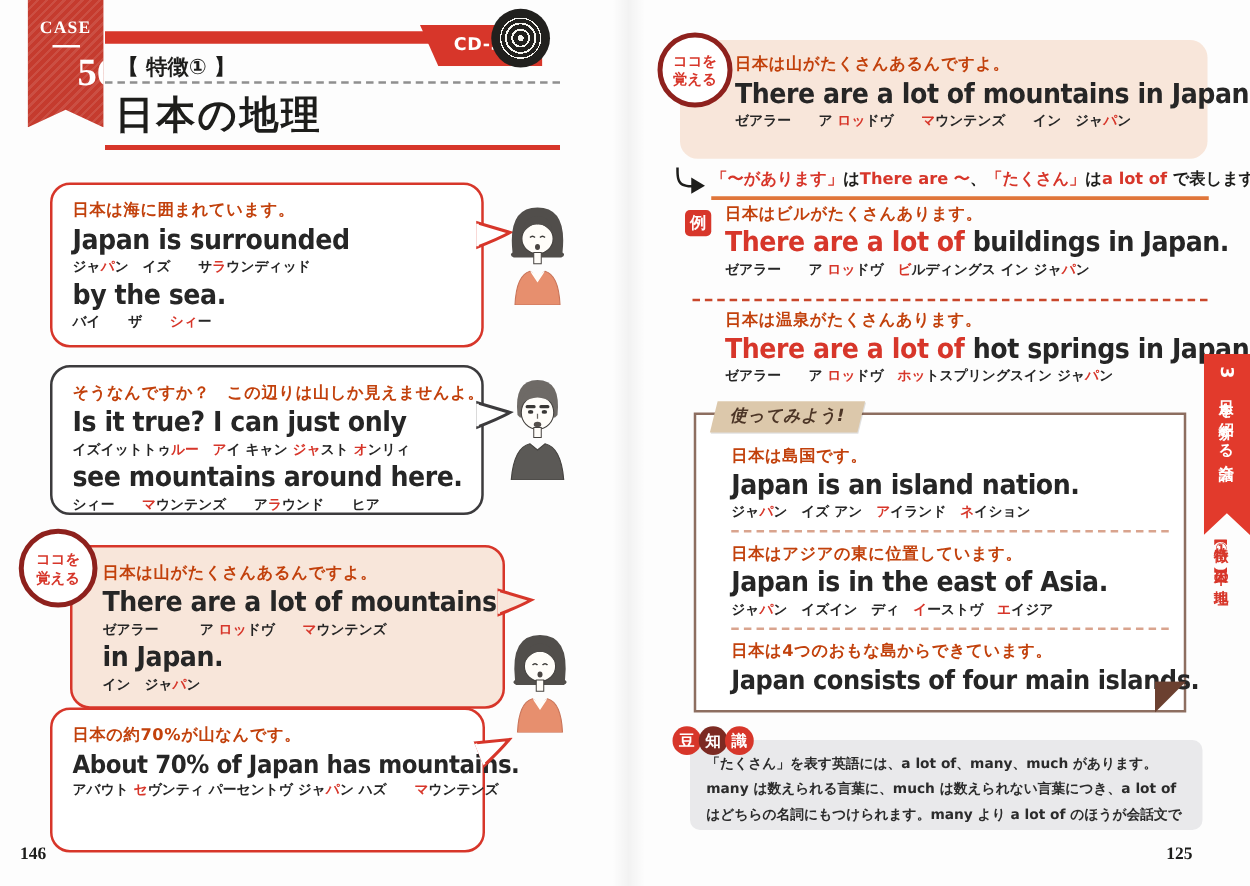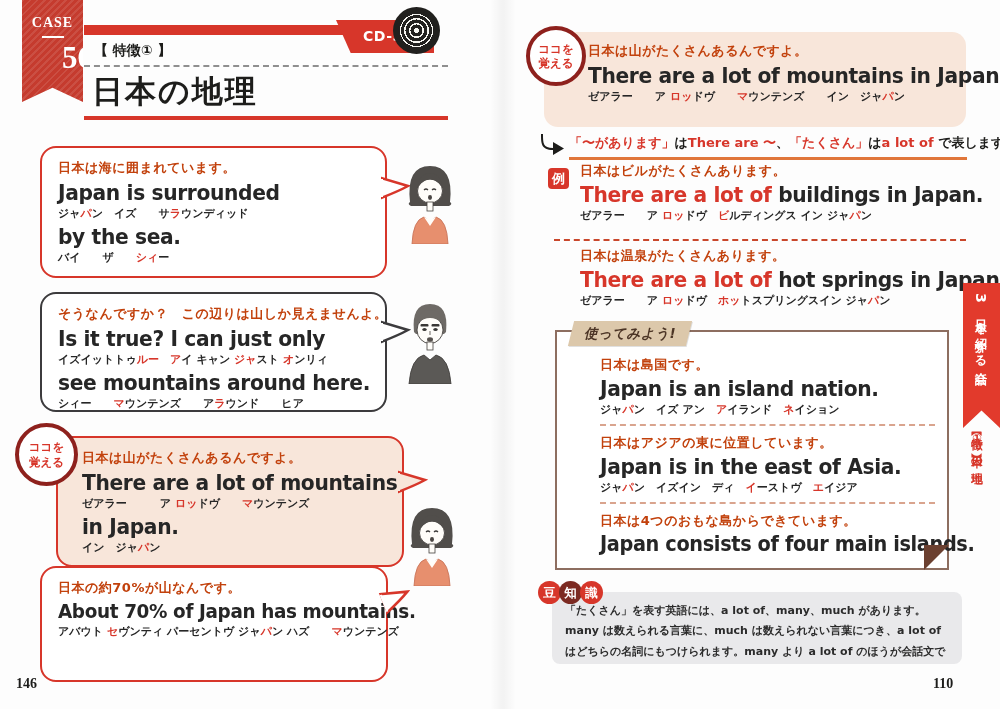--- a/index.html
+++ b/index.html
@@ -26,21 +26,21 @@
   .ribbon .case { margin-top:15px; font-size:14px; font-weight:bold; letter-spacing:1px; }
   .ribbon .div  { width:22px; height:2px; background:#fff; margin:5px auto 4px; }
   .ribbon .num  { font-size:31px; line-height:1; font-weight:bold;padding-left:40px; }
   .cd-bar { left:84px; top:25px; width:268px; height:10px; background:#d7362a; }
   .cd-tab { left:336px; top:20px; width:98px; height:33px; background:#d7362a;
             clip-path:polygon(0 0,100% 0,100% 100%,15% 100%);
             color:#fff; font-weight:bold; font-size:14px; letter-spacing:0.5px; line-height:33px; padding-left:27px; }
   .cd-disc { left:393px; top:7px; width:47px; height:47px; border-radius:50%;
              background:radial-gradient(circle at 50% 50%, #f5f4f0 0 2.5px, #21201e 2.5px 6px, #f5f4f0 6px 7.5px,
                         #21201e 7.5px 11px, #f5f4f0 11px 12.5px, #21201e 12.5px 15.5px, #f5f4f0 15.5px 16.5px, #21201e 16.5px); }
-  .feature { left:94px; top:42px; font-size:14px; font-weight:bold;text-align:center; }
+  .feature { left:94px; top:42px; font-size:17px; font-weight:bold;text-align:center; }
   .hdr-dash { left:84px; top:65px; width:364px; border-top:2px dashed #8f8f8f; }
   .lesson-title { left:92px; top:71px; font-size:31px; font-weight:bold; letter-spacing:2px; }
   .hdr-rule { left:84px; top:116px; width:364px; height:4px; background:#d7362a; }
 
   
   .bubble { position:absolute; border:2.5px solid #d7362a; border-radius:16px; background:#fff; padding:11px 16px 8px; }
   .bubble .jp { margin-bottom:3px; }
   .bubble .kana { margin-bottom:3px; }
   .bubble.gray { border-color:#3c3b3d; }
   .bubble.hl { background:#f8e6da; padding-left:24px; }
@@ -58,21 +58,21 @@
   .keybox .jp { margin-bottom:3px; }
   .note { left:569px; top:134px; width:398px; font-size:13px; font-weight:bold; white-space:nowrap;
           padding-bottom:5px; border-bottom:3px solid #e0763a; }
   .exbadge { left:548px; top:168px; width:21px; height:21px; background:#d7362a; border-radius:4px;
              color:#fff; font-size:13px; font-weight:bold; text-align:center; line-height:21px; }
   .example { position:absolute; left:580px; }
   .example .jp { margin-bottom:2px; }
   .ex-sep { left:554px; top:239px; width:412px; border-top:2px dashed #c9472b; }
 
   .pbox { left:555px; top:330px; width:394px; height:240px; border:2px solid #8d6e60; background:#fff; }
-  .pbox-inner { padding:24px 12px 0 43px; }
+  .pbox-inner { padding:24px 12px 0 28px; }
   .tape { left:571px; top:321px; width:118px; height:25px; background:#dcc8ab; transform:skewX(-14deg);
           box-shadow:1px 1px 0 rgba(0,0,0,0.12); z-index:4; }
   .tape span { display:block; transform:skewX(14deg); font-size:13.5px; font-weight:bold; font-style:italic;
                color:#4c3526; text-align:center; line-height:25px; letter-spacing:0.5px; }
   .p-item .jp { margin-bottom:2px; }
   .p-sep { border-top:2px dashed #d9a48e; margin:7px 0 8px; }
   .fold { position:absolute; right:-2px; bottom:-2px; width:25px; height:25px; background:#6b4030;
           clip-path:polygon(0 100%,100% 0,0 0); }
 
   .tbadges { left:538px; top:581px; width:70px; height:23px; z-index:4; }
@@ -256,21 +256,21 @@
     <span>使ってみよう!</span>
   </div>
 
   <div class="abs tbadges">
     <div class="tbadge" style="left:0; background:#d7362a;">豆</div>
     <div class="tbadge" style="left:21px; background:#7c2a22;">知</div>
     <div class="tbadge" style="left:42px; background:#d7362a;">識</div>
   </div>
   <div class="abs tbox">「たくさん」を表す英語には、a lot of、many、much があります。many は数えられる言葉に、much は数えられない言葉につき、a lot of はどちらの名詞にもつけられます。many より a lot of のほうが会話文ではよく使われます。</div>
 
-  <div class="abs pagenum serif" style="left:933px; top:676px;">110</div>
+  <div class="abs pagenum serif" style="left:933px; top:676px;">125</div>
 
   <div class="abs chap-tab">
     <div class="vtxt">
       <span class="num">3</span>
       <span class="ttl">日本を紹介する会話</span>
     </div>
   </div>
   <div class="abs sect-label">
     <span>【特徴①】</span><span>日本の地理</span>
   </div>

